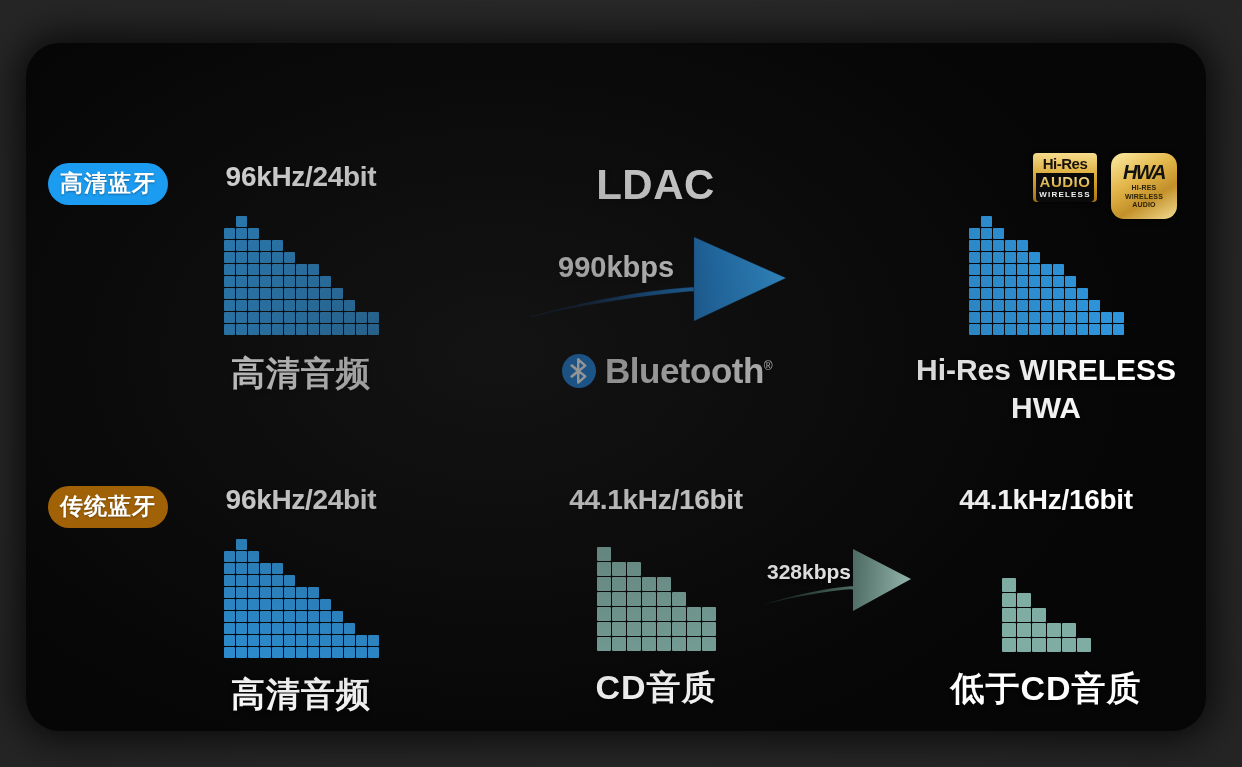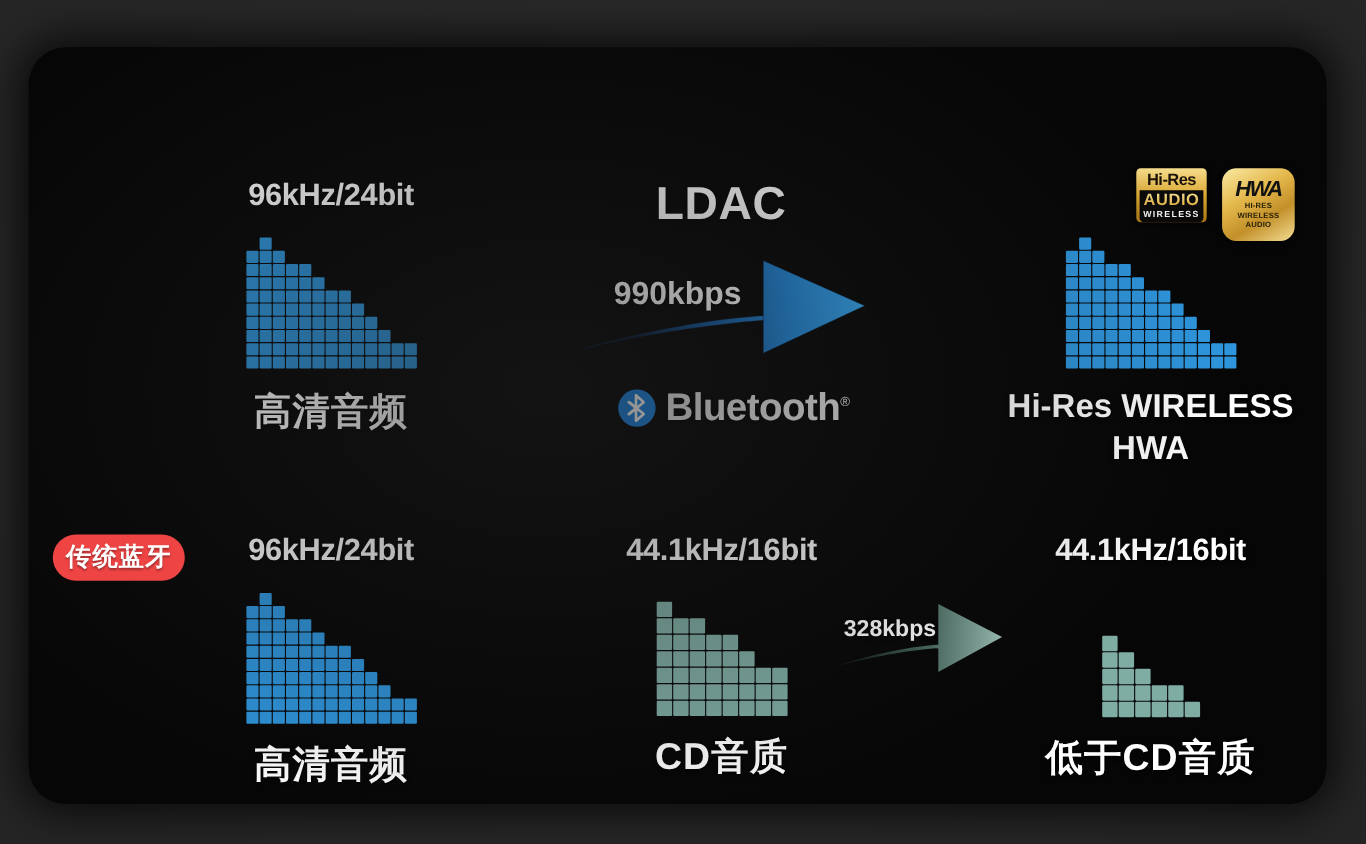--- a/index.html
+++ b/index.html
@@ -50,21 +50,21 @@
     border-radius: 21px;
     color: #ffffff;
     font-size: 23px;
     font-weight: 700;
     letter-spacing: 1px;
     white-space: nowrap;
     z-index: 5;
     text-shadow: 0 1px 2px rgba(0,0,0,0.35);
   }
   #badge-hd      { left: 22px; top: 120px; background: #1b9cf0; width: 120px; }
-  #badge-classic { left: 22px; top: 443px; background: #ef4444; width: 120px; }
+  #badge-classic { left: 22px; top: 443px; background: #a16207; width: 120px; }
 
   
   .block { position: absolute; text-align: center; }
 
   .spec {
     color: #ffffff;
     font-size: 28px;
     font-weight: 700;
     letter-spacing: -0.3px;
     white-space: nowrap;
@@ -209,20 +209,21 @@
     margin-top: 2px;
     text-align: center;
   }
 </style>
 </head>
 <body>
 
 <div id="stage">
   <div id="card">
 
+    <div class="badge" id="badge-hd">高清蓝牙</div>
 
     <div class="block" style="left:140px; top:118px; width:270px;">
       <div class="spec">96kHz/24bit</div>
       <div class="chart" id="chart-hd-source" style="margin:22px auto 0; justify-content:center; height:120px;">
           <div class="col">
             <div class="cell blue" style="width: 11px; height: 11px;"></div>
             <div class="cell blue" style="width: 11px; height: 11px;"></div>
             <div class="cell blue" style="width: 11px; height: 11px;"></div>
             <div class="cell blue" style="width: 11px; height: 11px;"></div>
             <div class="cell blue" style="width: 11px; height: 11px;"></div>

